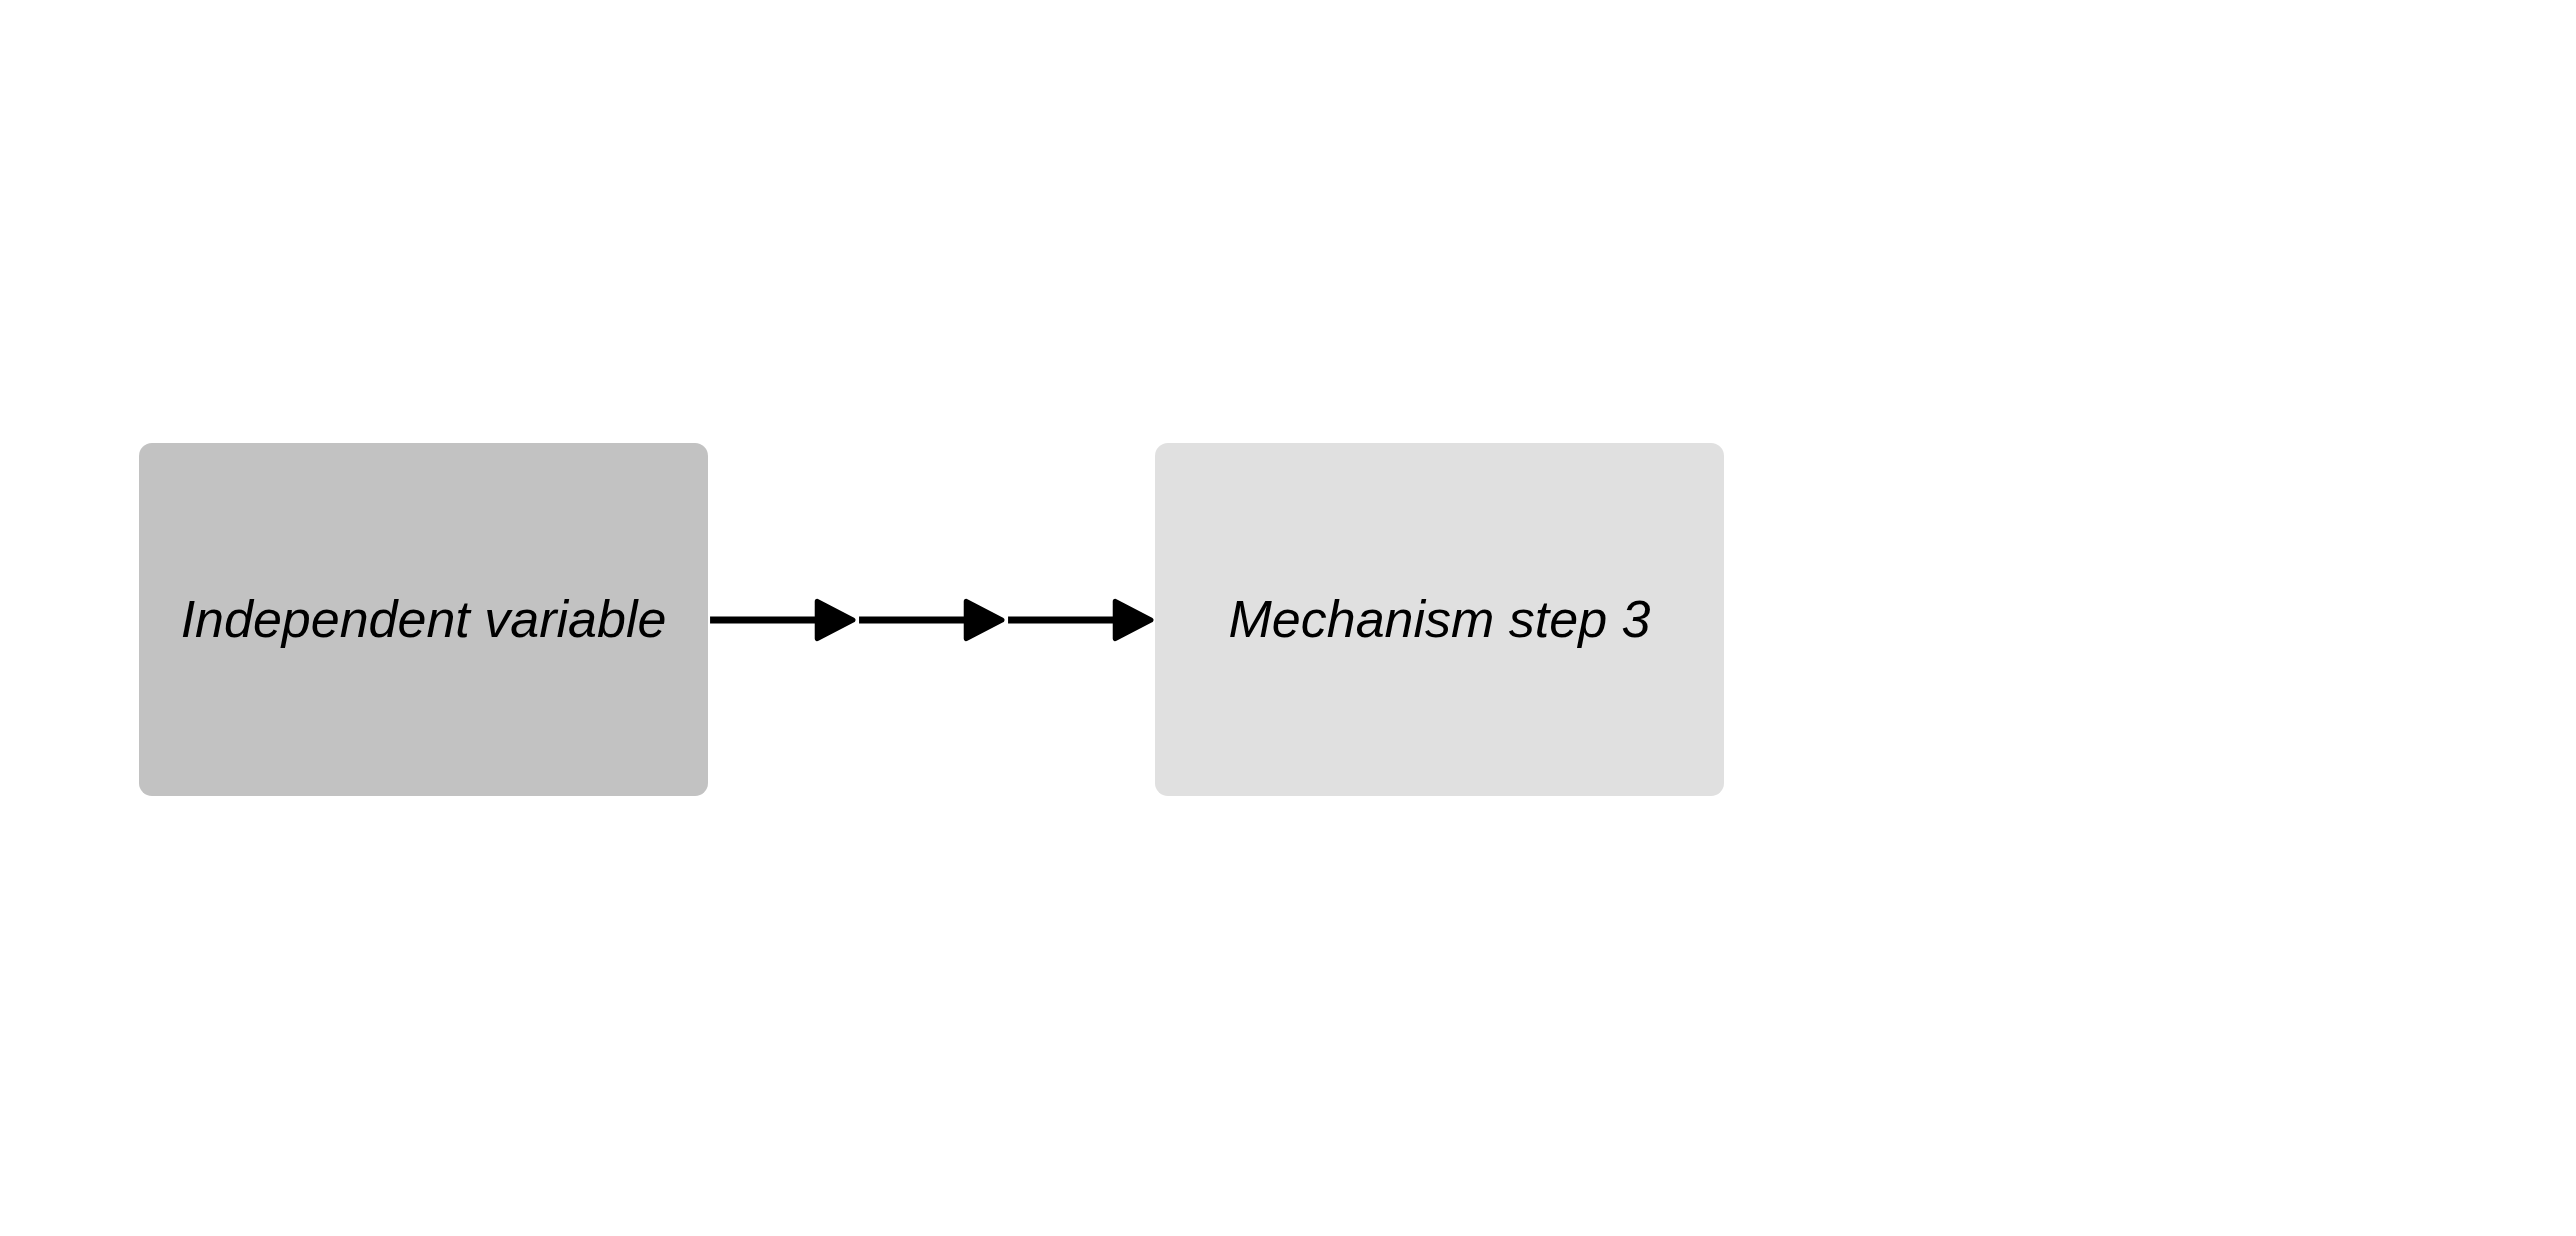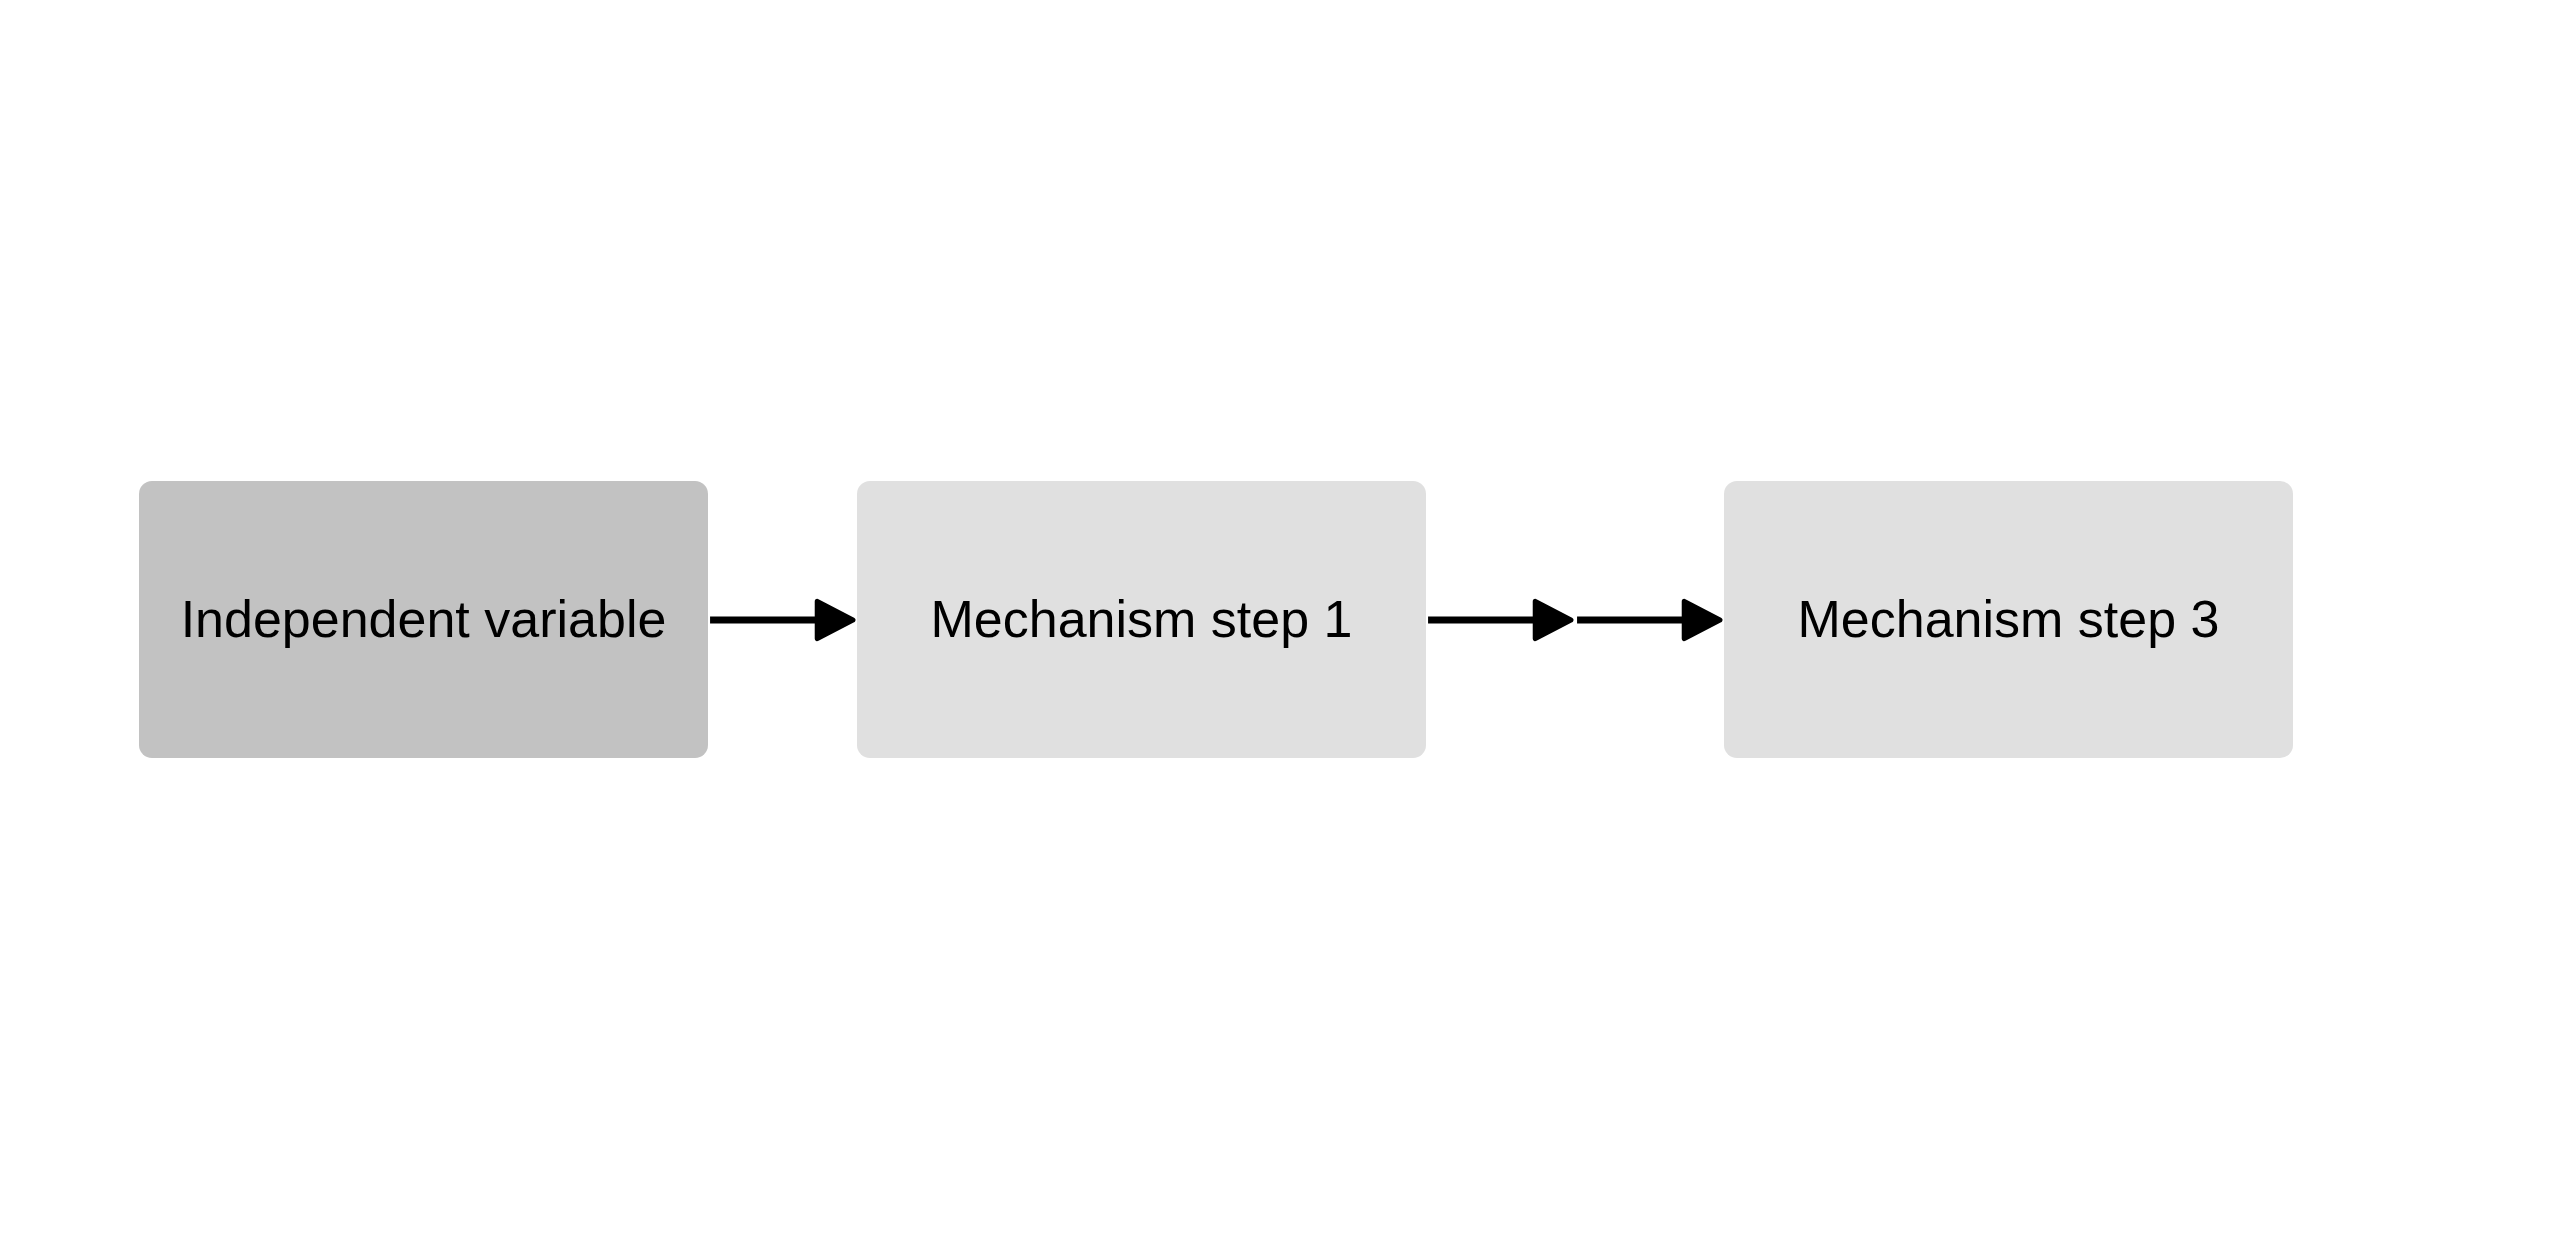--- a/index.html
+++ b/index.html
@@ -20,27 +20,28 @@
     left: 139px;
     top: 481px;
     height: 277px;
     display: flex;
     flex-direction: row;
     align-items: center;
   }
   .node {
     flex: 0 0 569px;
     width: 569px;
-    height: 277px;
+    height: 353px;
     border-radius: 13px;
     display: flex;
     align-items: center;
     justify-content: center;
     text-align: center;
     box-sizing: border-box;
+    font-style: italic;
   }
   .node-label {
     font-size: 52px;
     line-height: 1.2;
     color: #000000;
     letter-spacing: 0;
     white-space: nowrap;
   }
   .arrow {
     flex: 0 0 149px;
@@ -57,23 +58,20 @@
 
     <div class="node" style="background: rgb(194, 194, 194); color: rgb(0, 0, 0);">
       <span class="node-label">Independent variable</span>
     </div>
 
     <svg class="arrow" viewBox="0 0 289 120">
       <line x1="4" y1="60" x2="216" y2="60" stroke-width="14" stroke="#000000"></line>
       <polygon points="212,24 281,60 212,96" stroke-width="10" stroke-linejoin="round" fill="#000000" stroke="#000000"></polygon>
     </svg>
 
-    <div class="node" style="background: rgb(224, 224, 224); color: rgb(0, 0, 0);">
-      <span class="node-label">Mechanism step 1</span>
-    </div>
 
     <svg class="arrow" viewBox="0 0 289 120">
       <line x1="4" y1="60" x2="216" y2="60" stroke-width="14" stroke="#000000"></line>
       <polygon points="212,24 281,60 212,96" stroke-width="10" stroke-linejoin="round" fill="#000000" stroke="#000000"></polygon>
     </svg>
 
 
     <svg class="arrow" viewBox="0 0 289 120">
       <line x1="4" y1="60" x2="216" y2="60" stroke-width="14" stroke="#000000"></line>
       <polygon points="212,24 281,60 212,96" stroke-width="10" stroke-linejoin="round" fill="#000000" stroke="#000000"></polygon>

